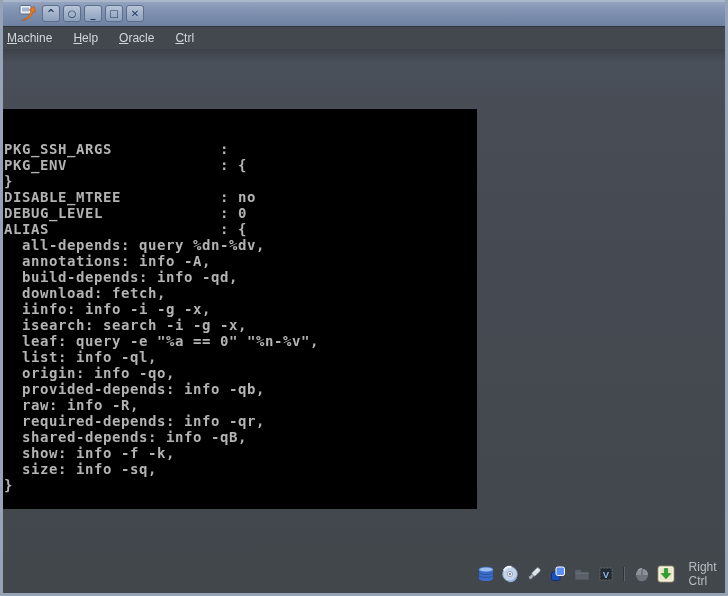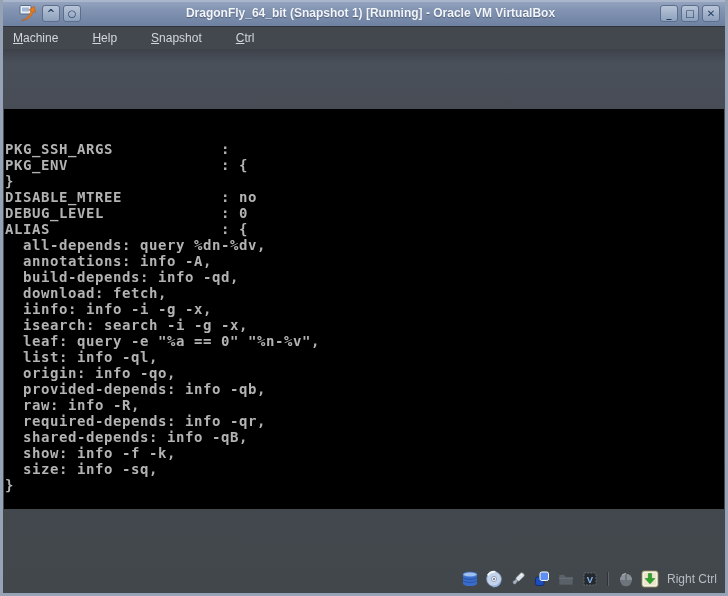--- a/index.html
+++ b/index.html
@@ -25,69 +25,68 @@
     display:flex;align-items:center;justify-content:center;
   }
   .title{
     flex:1;text-align:center;color:#f1f4f8;font-size:12px;font-weight:bold;
     text-shadow:0 1px 1px rgba(30,40,60,.45);
     white-space:nowrap;overflow:hidden;
   }
   
   .menubar{
     height:22px;flex:0 0 22px;background:#43484e;border-top:1px solid #30353a;
-    display:flex;align-items:center;gap:34px;padding-left:10px;
+    display:flex;align-items:center;gap:21px;padding-left:4px;
     font-size:12px;color:#d3d7db;
   }
   .menu-item{cursor:default;}
   .menu-item::first-letter{text-decoration:underline;}
   
-  .vm-area{flex:1;display:flex;flex-direction:column;background:linear-gradient(#3d424a 0,#4a505a 14px,#474c55 60px,#42474c 100%);}
+  .vm-area{flex:1;display:flex;background:linear-gradient(#3d424a 0,#4a505a 14px,#474c55 60px,#42474c 100%);}
   .console{
     width:720px;height:400px;margin:60px auto 0;background:#000;
     font-family:"DejaVu Sans Mono","Liberation Mono",monospace;
     font-size:14px;line-height:16px;font-weight:bold;letter-spacing:0.57px;
     color:#b3b3b3;white-space:pre;overflow:hidden;padding-left:1px;box-sizing:border-box;
   }
   .term-line{height:16px;}
   
   .statusrow{
     flex:1;display:flex;align-items:flex-end;justify-content:flex-end;
     padding:0 8px 4px 0;
   }
   .status-icons{display:flex;align-items:center;gap:6px;margin-bottom:1px;}
   .sicon{width:18px;height:18px;display:flex;align-items:center;justify-content:center;}
   .sep{width:1px;height:14px;background:#2e3338;border-right:1px solid #5c636b;margin:0 2px;}
-  .hostkey-label{font-size:12px;color:#b7bcc2;margin-left:2px;}
+  .hostkey-label{font-size:12px;color:#b7bcc2;margin-left:8px;}
 </style>
 </head>
 <body>
 
 <div class="window">
 
   <div class="titlebar">
     <span class="app-icon">
       <svg width="20" height="20" viewBox="0 0 20 20">
         <rect x="2" y="2.5" width="11" height="8.5" rx="1" fill="#e9eff7" stroke="#5a6b85"></rect>
         <rect x="4" y="4.5" width="7" height="4" fill="#a3b8d6"></rect>
         <path d="M3.5 17.5 C8 16.5 12 12.5 13.2 7.5 L11 7 L16.2 3.2 L17.5 9.5 L15.2 8.6 C13.8 14 9 17.5 3.5 17.5 Z" fill="#e87a1e" stroke="#b85a10" stroke-width="0.6"></path>
       </svg>
     </span>
     <button class="tb-btn">^</button>
     <button class="tb-btn">○</button>
-    <span class="title">DragonFly_64_bit (Snapshot 1) [Running] - Oracle VM VirtualBox</span>
     <button class="tb-btn">_</button>
     <button class="tb-btn">□</button>
     <button class="tb-btn">✕</button>
   </div>
 
   <div class="menubar">
     <span class="menu-item">Machine</span>
     <span class="menu-item">Help</span>
-    <span class="menu-item">Snapshot</span>
+    <span class="menu-item">Oracle</span>
     <span class="menu-item">Ctrl</span>
   </div>
 
   <div class="vm-area">
     <div class="console">
       <div><div class="term-line">PKG_SSH_ARGS            :</div><div class="term-line">PKG_ENV                 : {</div><div class="term-line">}</div><div class="term-line">DISABLE_MTREE           : no</div><div class="term-line">DEBUG_LEVEL             : 0</div><div class="term-line">ALIAS                   : {</div><div class="term-line">  all-depends: query %dn-%dv,</div><div class="term-line">  annotations: info -A,</div><div class="term-line">  build-depends: info -qd,</div><div class="term-line">  download: fetch,</div><div class="term-line">  iinfo: info -i -g -x,</div><div class="term-line">  isearch: search -i -g -x,</div><div class="term-line">  leaf: query -e "%a == 0" "%n-%v",</div><div class="term-line">  list: info -ql,</div><div class="term-line">  origin: info -qo,</div><div class="term-line">  provided-depends: info -qb,</div><div class="term-line">  raw: info -R,</div><div class="term-line">  required-depends: info -qr,</div><div class="term-line">  shared-depends: info -qB,</div><div class="term-line">  show: info -f -k,</div><div class="term-line">  size: info -sq,</div><div class="term-line">}</div><div class="term-line"></div></div>
       
     </div>
 
     <div class="statusrow">

